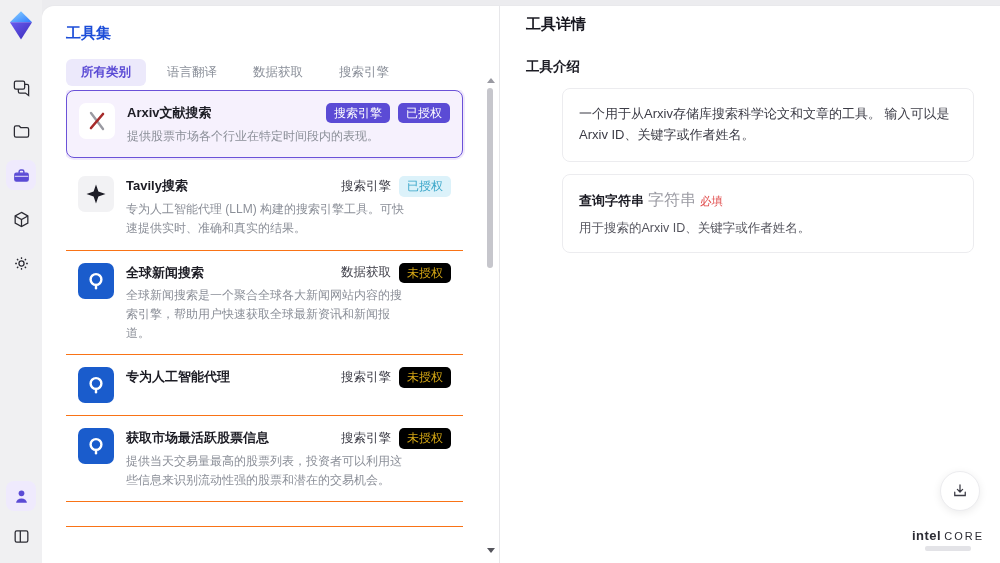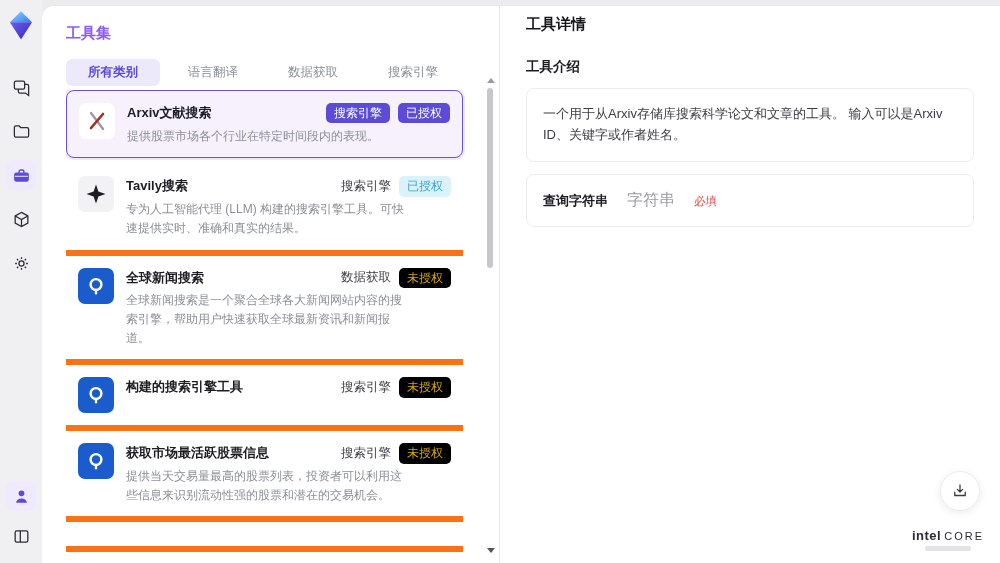--- a/index.html
+++ b/index.html
@@ -30,32 +30,32 @@
   .main {
     position:absolute; left:42px; top:6px; right:0; bottom:0;
     background:#ffffff; border-top-left-radius:12px; display:flex; overflow:hidden;
     box-shadow:0 0 0 1px #e9e9ec;
   }
   
   .left-panel {
     width:458px; border-right:1px solid #e7e7ea; position:relative;
     padding:18px 26px 0 24px; display:flex; flex-direction:column;
   }
-  .panel-title { font-size:15px; font-weight:bold; color:#8b5cf6; }
+  .panel-title { font-size:15px; font-weight:bold; color:#1d4ed8; }
   .tabs { display:flex; gap:6px; margin-top:16px; }
   .tab {
     border:none; background:transparent; color:#8a8f99; font-size:12.5px;
-    padding:5px 22px; border-radius:6px; cursor:pointer; white-space:nowrap;
+    padding:5px 15px; border-radius:6px; cursor:pointer; white-space:nowrap;
     font-family:inherit;
   }
   .tab.active { background:#ece9fb; color:#5b4bd5; font-weight:bold; }
   .tool-list { margin-top:4px; overflow:hidden; flex:1; padding-right:10px; }
   .card {
     position:relative; display:flex; gap:12px; padding:12px 10px 12px 12px;
-    border-bottom:6px solid #f97316; cursor:pointer; background:#fff;
+    border-bottom:1px solid #f97316; cursor:pointer; background:#fff;
   }
   .card.selected {
     background:#f6f1fd; border:1px solid #6b52d8; border-radius:8px;
     margin-bottom:6px; box-shadow:0 0 0 2px #efe8fb;
   }
   .tool-icon {
     width:36px; height:36px; border-radius:7px; flex:0 0 36px;
     display:flex; align-items:center; justify-content:center; overflow:hidden;
   }
   .tool-icon.bg-white { background:#ffffff; }
@@ -76,24 +76,24 @@
   .vscroll .arrow { position:absolute; left:1px; width:0; height:0; border-left:4px solid transparent; border-right:4px solid transparent; }
   .vscroll .arrow.up { top:0; border-bottom:5px solid #9a9aa2; }
   .vscroll .arrow.down { bottom:0; border-top:5px solid #55555c; }
   .vscroll .thumb { position:absolute; top:10px; left:1px; width:6px; height:180px; background:#c6c6cc; border-radius:3px; }
   
   .right-panel { flex:1; padding:9px 26px; position:relative; }
   .detail-title { font-size:15px; font-weight:bold; color:#17171f; }
   .section-h { font-size:13.5px; font-weight:bold; color:#1c1c24; margin-top:24px; }
   .info-box {
     margin-top:12px; border:1px solid #ececef; border-radius:8px;
-    padding:15px 16px; background:#fff;
+    padding:15px 16px; background:#fff;margin-left:36px;
   }
   .intro-text { font-size:13px; color:#3c3c46; line-height:1.6; }
-  .param-row .p-head { display:flex; align-items:baseline; gap:19px; }
+  .param-row .p-head { display:flex; align-items:baseline; gap:4px; }
   .p-name { font-size:13px; font-weight:bold; color:#1c1c24; }
   .p-type { font-size:16px; color:#9a9aa2; }
   .p-req  { font-size:11.5px; color:#e04a4a; }
   .p-desc { font-size:12.5px; color:#55555e; margin-top:9px; }
   
   .fab {
     position:absolute; right:20px; bottom:52px; width:40px; height:40px;
     border-radius:50%; background:#fff; border:1px solid #ececef;
     box-shadow:0 2px 8px rgba(0,0,0,.08); display:flex; align-items:center; justify-content:center;
     cursor:pointer; z-index:5;
@@ -234,21 +234,21 @@
     </div>
   </div>
         <div class="card">
     <div class="tool-icon bg-blue">
   <svg viewBox="0 0 24 24">
     <circle cx="12" cy="10.5" r="5.4" stroke="#ffffff" stroke-width="2.4" fill="none"></circle>
     <path d="M12 15.9 L12 19.2" stroke="#ffffff" stroke-width="2.4" stroke-linecap="round"></path>
   </svg>
 </div>
     <div class="tool-body">
-      <div class="tool-name">构建的搜索引擎工具</div>
+      <div class="tool-name">专为人工智能代理</div>
     </div>
     <div class="tool-tags">
       <span class="cat-text">搜索引擎</span>
       <span class="badge yellow">未授权</span>
     </div>
   </div>
         <div class="card">
     <div class="tool-icon bg-blue">
   <svg viewBox="0 0 24 24">
     <circle cx="12" cy="10.5" r="5.4" stroke="#ffffff" stroke-width="2.4" fill="none"></circle>
@@ -283,20 +283,21 @@
     <div class="info-box">
       <p class="intro-text">一个用于从Arxiv存储库搜索科学论文和文章的工具。 输入可以是Arxiv ID、关键字或作者姓名。</p>
     </div>
     <div class="info-box" id="params-box">
         <div class="param-row">
     <div class="p-head">
       <span class="p-name">查询字符串</span>
       <span class="p-type">字符串</span>
       <span class="p-req">必填</span>
     </div>
+    <div class="p-desc">用于搜索的Arxiv ID、关键字或作者姓名。</div>
   </div>
       </div>
   </section>
 </main>
 
 <button class="fab">
   <svg viewBox="0 0 24 24">
     <path d="M12 4 V13 M8.5 9.8 L12 13.3 L15.5 9.8" stroke-linecap="round" stroke-linejoin="round"></path>
     <path d="M5 13.5 V18 H19 V13.5" stroke-linecap="round"></path>
   </svg>

